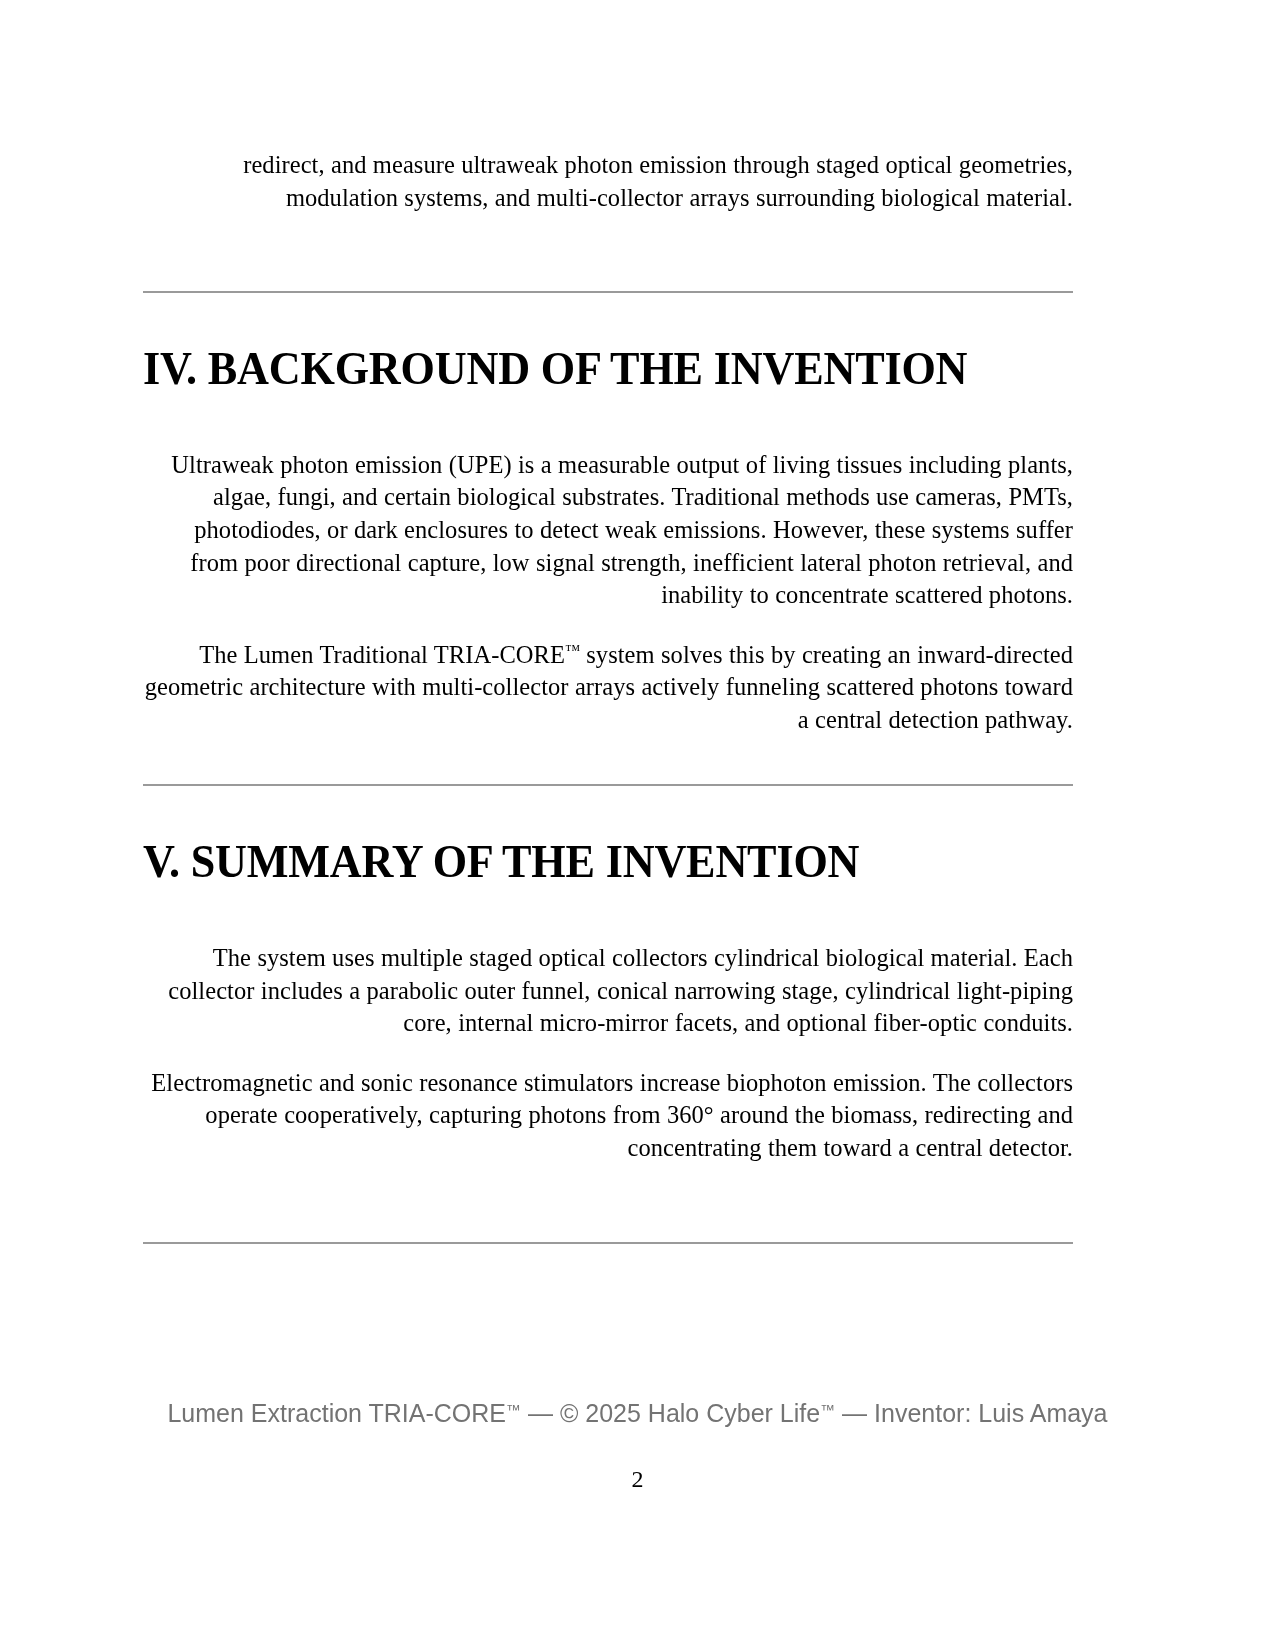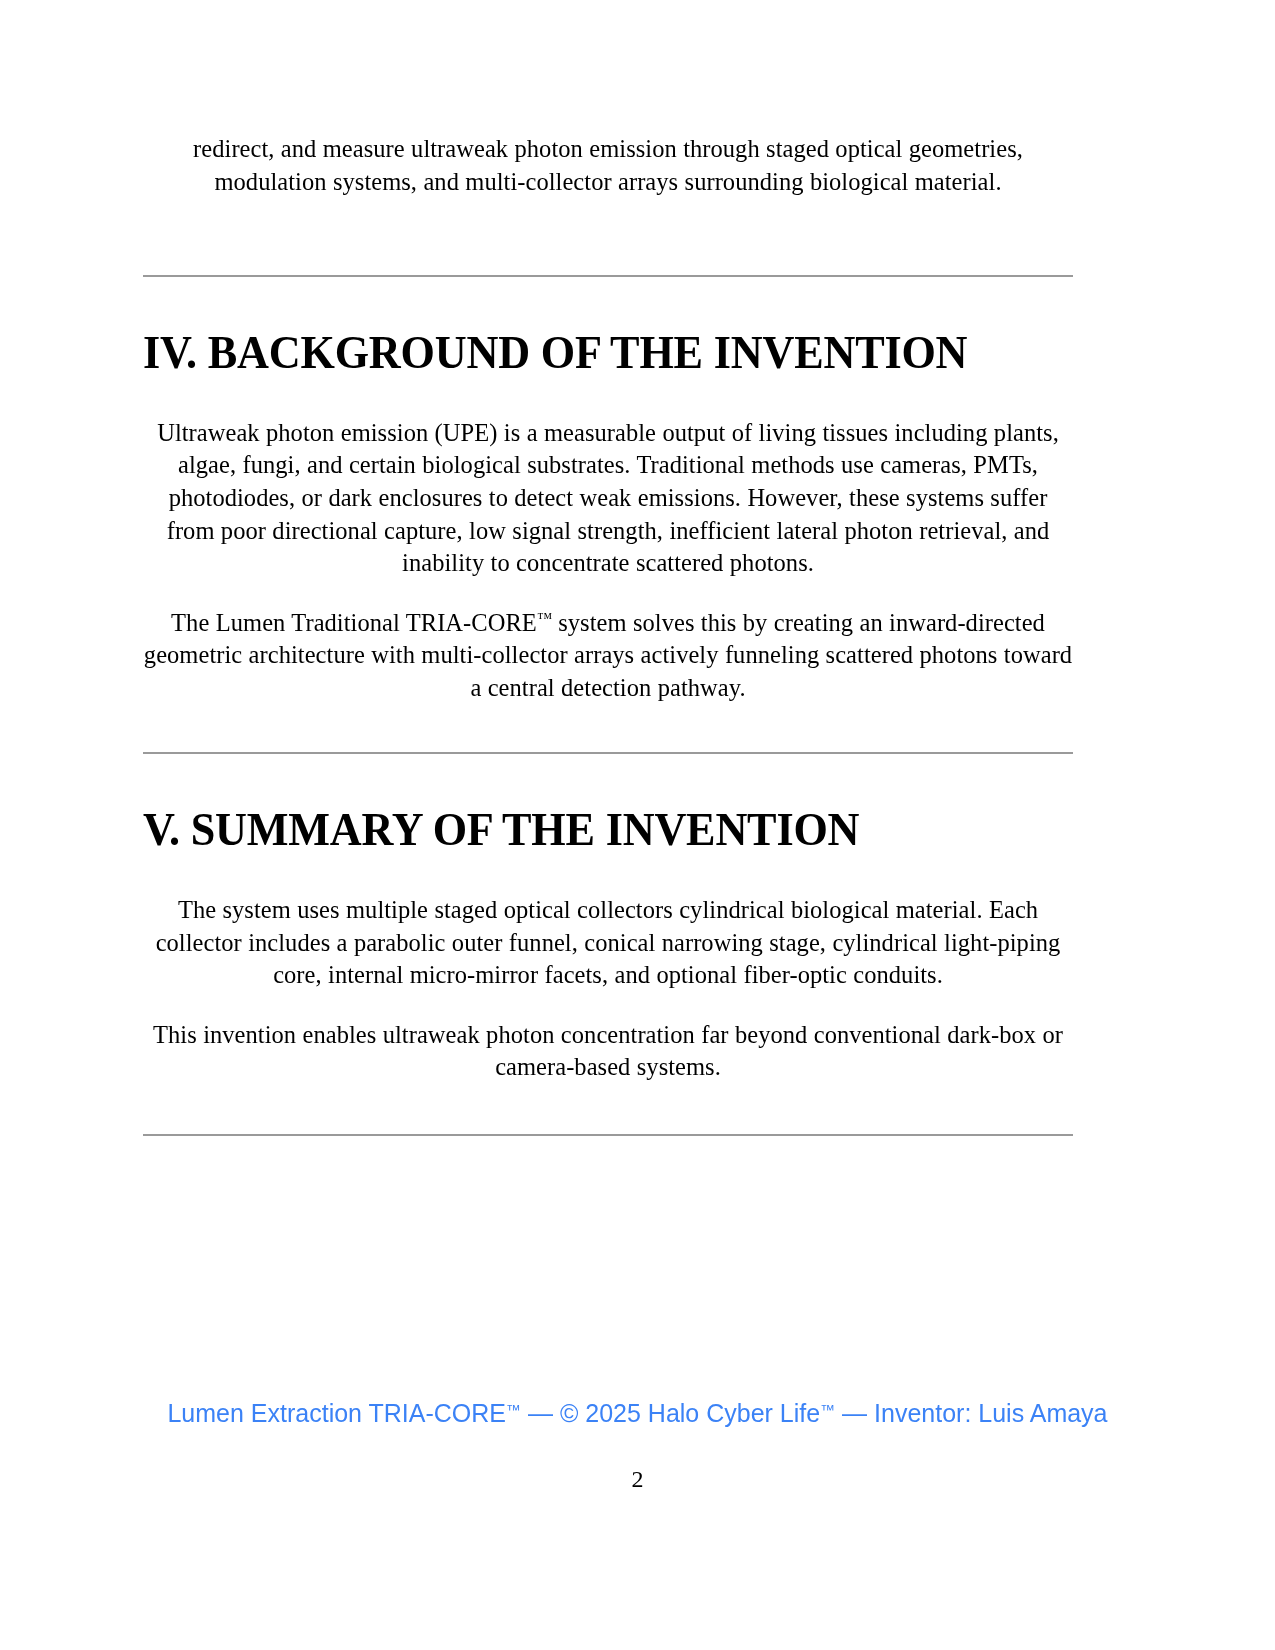--- a/index.html
+++ b/index.html
@@ -31,22 +31,22 @@
   .content {
     position: absolute;
     left: 143px;
     top: 133px;
     width: 930px;
   }
 
   p.body-text {
     font-size: 24.5px;
     line-height: 1.33;
-    margin: 0 0 27px 0;
-    text-align: center;
+    margin: 16px 0 27px 0;
+    text-align: right;
     letter-spacing: 0.05px;
     word-spacing: 0.2px;
   }
 
   p.body-text.tight {
     margin-bottom: 0;
   }
 
   .rule {
     height: 0;
@@ -89,21 +89,21 @@
     position: absolute;
     left: 0;
     right: 0;
     top: 1398px;
     text-align: center;
   }
   .footer-line {
     font-family: "Liberation Sans", "DejaVu Sans", sans-serif;
     font-size: 25px;
     line-height: 1.2;
-    color: #3b82f6;
+    color: #737373;
     letter-spacing: 0px;
   }
   .footer-line sup.tm {
     font-size: 0.6em;
     vertical-align: 0.5em;
   }
   .page-number {
     position: absolute;
     left: 0;
     right: 0;
@@ -147,22 +147,22 @@
     </div>
 
     <div class="gap-rule-to-heading"></div>
 
     <h1 class="section-heading">V. SUMMARY OF THE INVENTION</h1>
 
     <div class="gap-heading-to-body"></div>
 
     <p class="body-text">The system uses multiple staged optical collectors cylindrical biological material. Each collector includes a parabolic outer funnel, conical narrowing stage, cylindrical light-piping core, internal micro-mirror facets, and optional fiber-optic conduits.</p>
 
+    <p class="body-text">Electromagnetic and sonic resonance stimulators increase biophoton emission. The collectors operate cooperatively, capturing photons from 360° around the biomass, redirecting and concentrating them toward a central detector.</p>
 
-    <p class="body-text tight">This invention enables ultraweak photon concentration far beyond conventional dark-box or camera-based systems.</p>
 
     <div class="gap-before-rule3"></div>
 
     <div class="rule-wrap">
       <hr class="rule">
     </div>
 
   </div>
 
   <footer class="page-footer">

